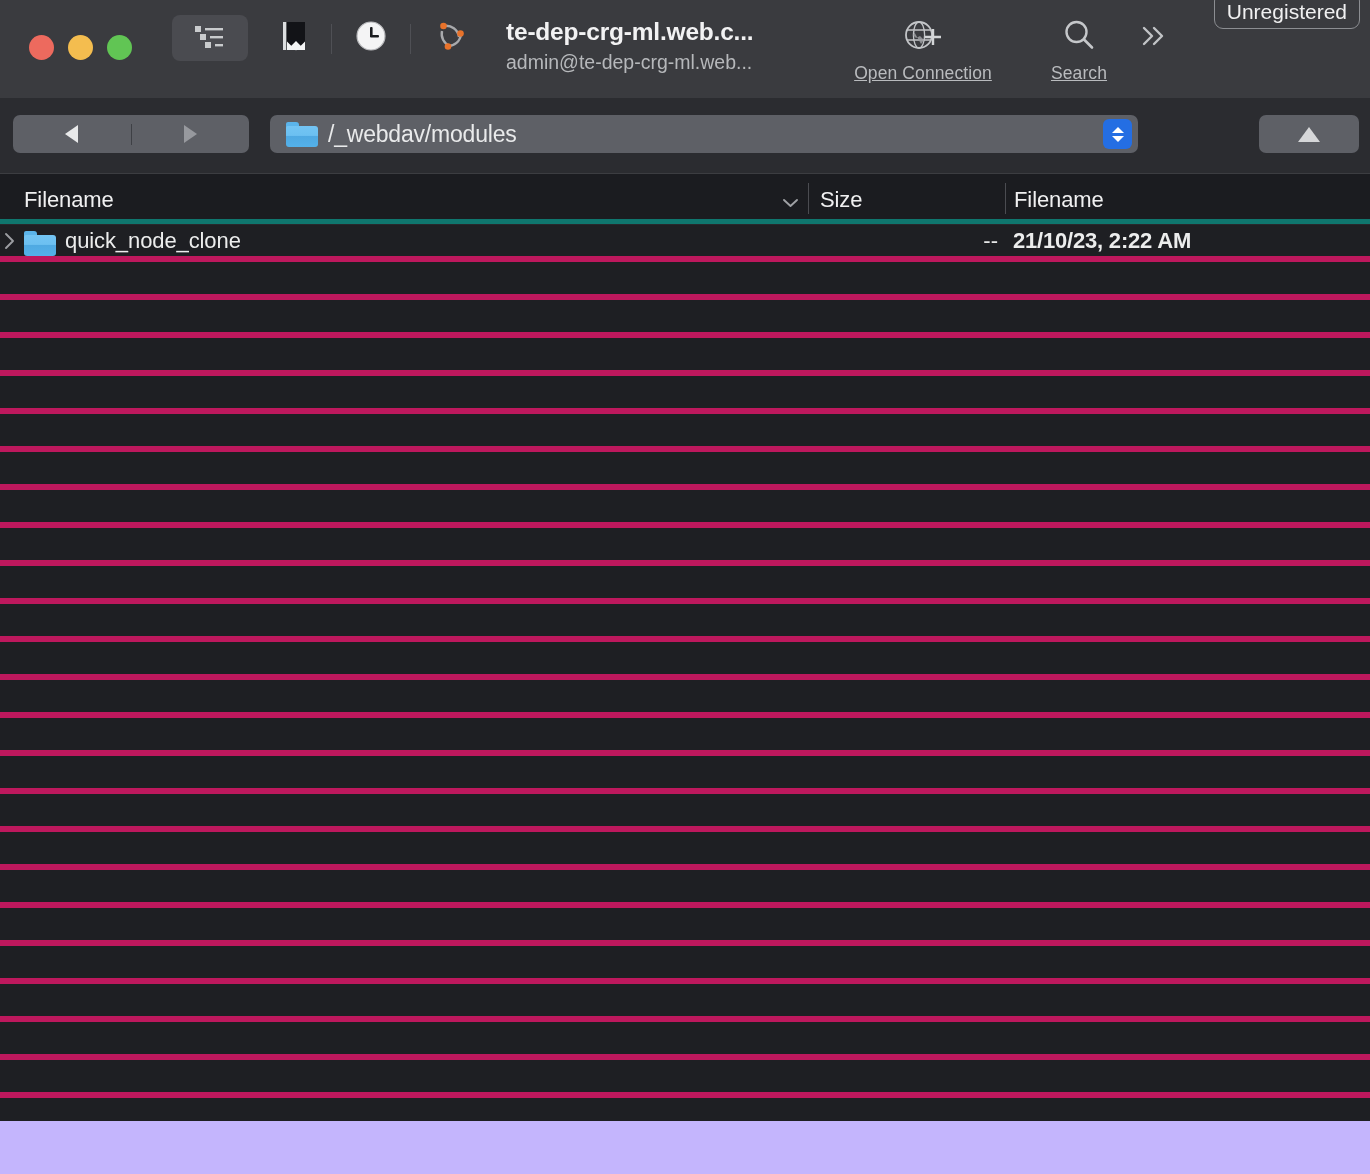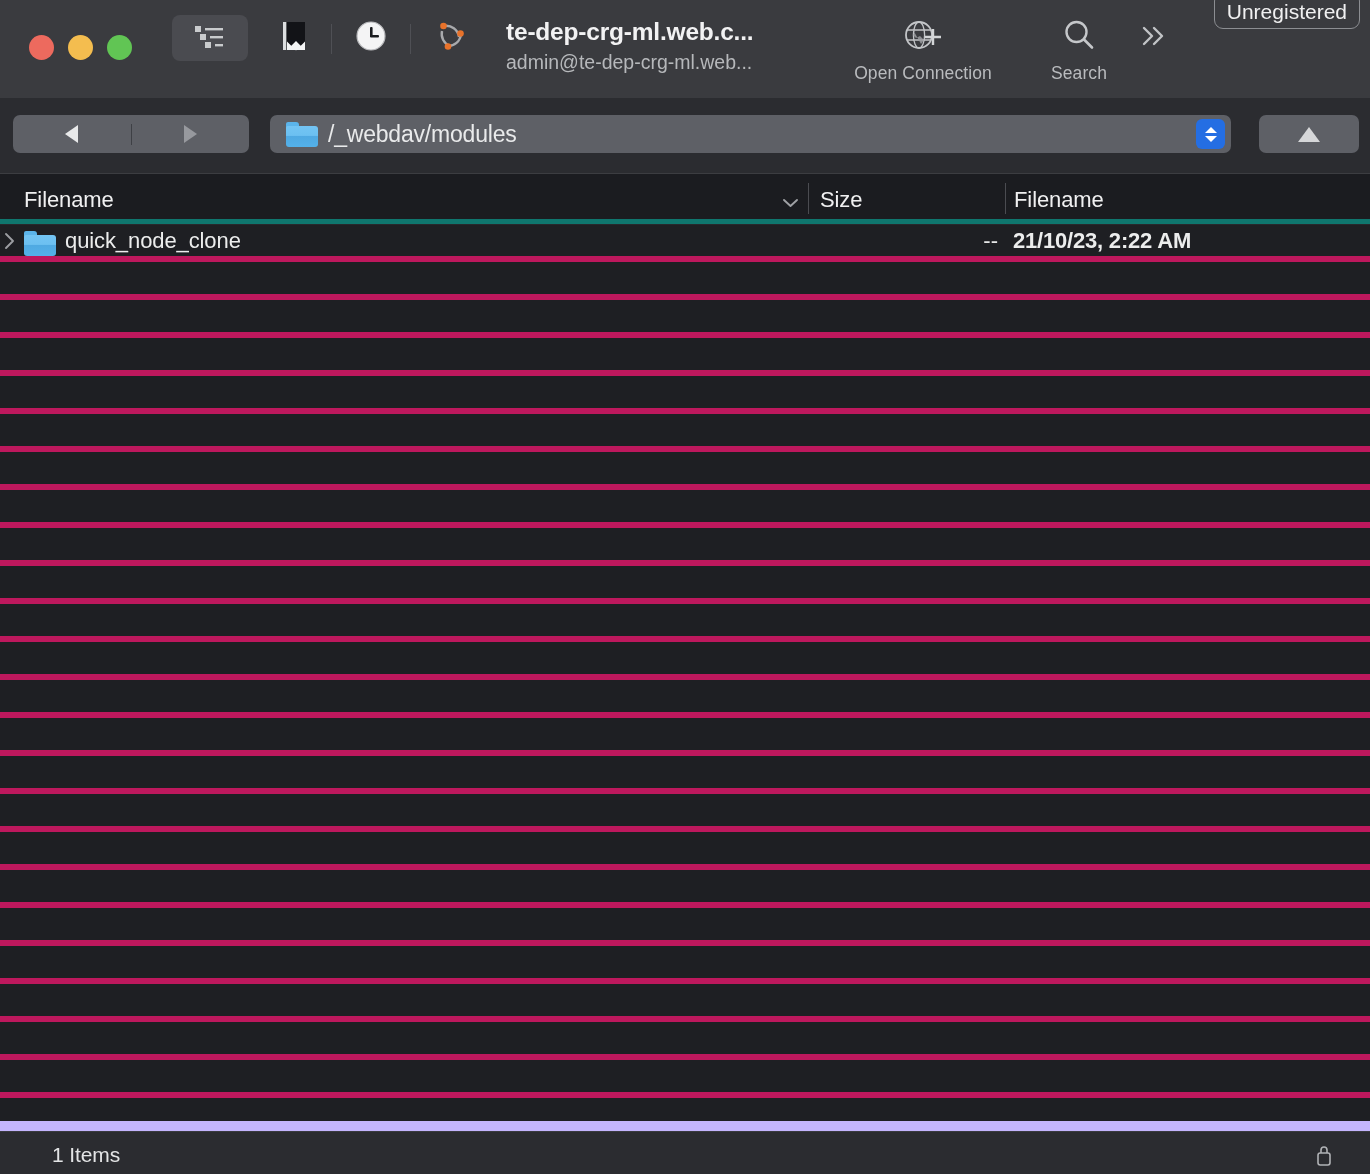--- a/index.html
+++ b/index.html
@@ -76,20 +76,21 @@
     background: #4f5055;
   }
 
   .tb-label {
     font-size: 17.5px;
     color: #b9bbbe;
     letter-spacing: 0.1px;
     line-height: 1;
     margin-top: 7px;
     white-space: nowrap;
+    text-decoration: underline;
   }
 
   
   .title-block {
     position: absolute;
     left: 506px;
     top: 18px;
     width: 300px;
     text-align: left;
   }
@@ -167,21 +168,21 @@
     width: 0; height: 0;
     border-top: 9px solid transparent;
     border-bottom: 9px solid transparent;
     border-left: 13px solid #97999e;
   }
 
   .path-field {
     position: absolute;
     left: 270px;
     top: 17px;
-    width: 961px;
+    width: 868px;
     height: 38px;
     background: #5e6066;
     border-radius: 7px;
     display: flex;
     align-items: center;
     box-sizing: border-box;
     padding-left: 16px;
   }
   .path-text {
     font-size: 23px;
@@ -558,23 +559,14 @@
       <div class="row"></div>
       <div class="row"></div>
       <div class="row"></div>
       <div class="row"></div>
       <div class="row"></div>
       <div class="row"></div>
       <div class="row"></div>
       <div class="row"></div>
     </div>
 
-  <div class="statusbar">
-    <span class="status-text">1 Items</span>
-    <span class="lock-icon">
-      <svg width="20" height="24" viewBox="0 0 20 24">
-        <rect x="4" y="10" width="12" height="12" rx="2.2" fill="none" stroke="#b0b2b5" stroke-width="1.6"></rect>
-        <path d="M7 10 V7 A3 3 0 0 1 13 7 V10" fill="none" stroke="#b0b2b5" stroke-width="1.6"></path>
-      </svg>
-    </span>
-  </div>
 
 </div>
 
 </body></html>

